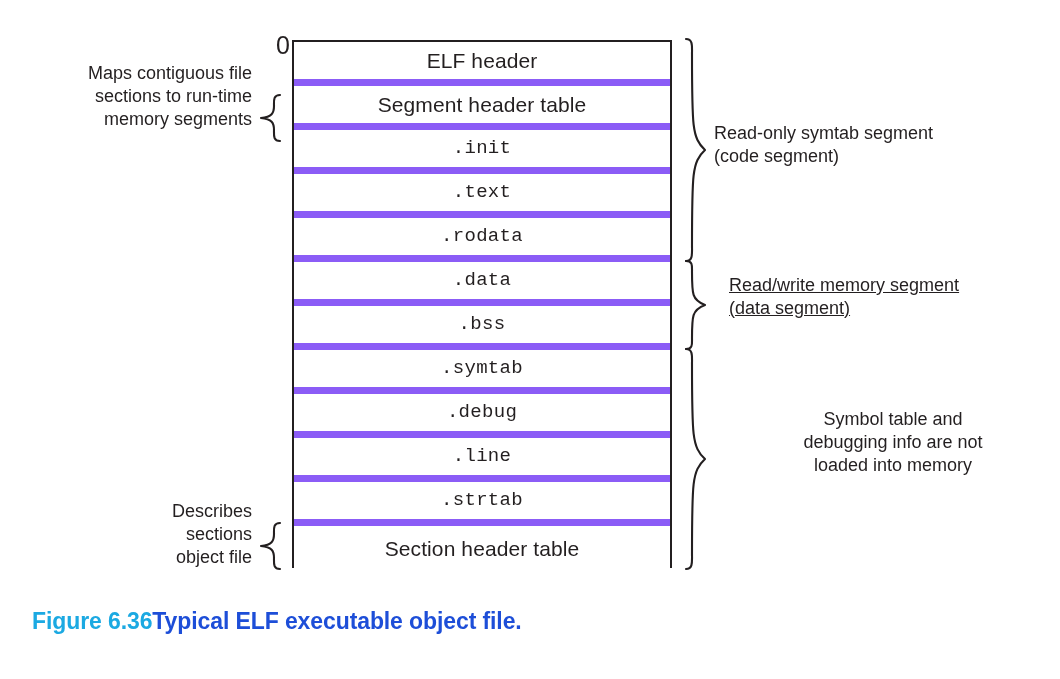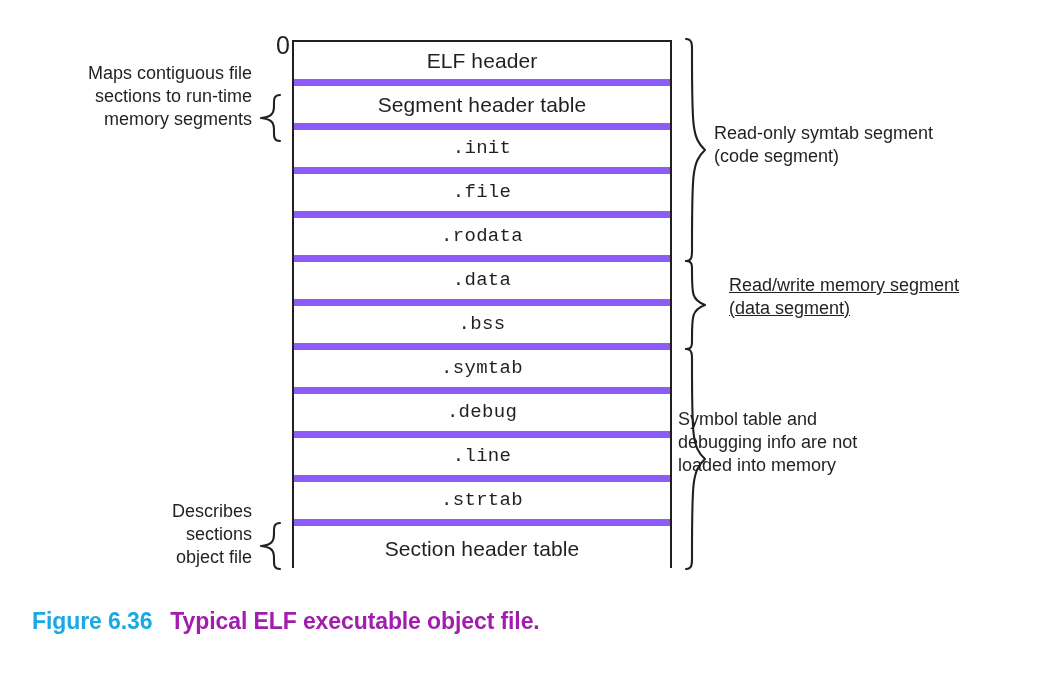--- a/index.html
+++ b/index.html
@@ -124,44 +124,43 @@
     text-align: left;
   }
   #label-readwrite {
     left: 729px;
     top: 274px;
     width: 336px;
     text-align: left;
     text-decoration: underline;
   }
   #label-symbols {
-    left: 678px;
+    left: 725px;
     top: 408px;
     width: 336px;
-    text-align: left;
+    text-align: center;
   }
 
   
   #figure-caption {
     position: absolute;
     left: 32px;
     top: 608px;
     display: flex;
     align-items: baseline;
     font-size: 23px;
     font-weight: bold;
     letter-spacing: -0.1px;
   }
   #caption-number {
     color: #1ba9e2;
     white-space: pre;
   }
   #caption-title {
-    color: #a21caf;
-    margin-left: 18px;
+    color: #1d4ed8;
     white-space: pre;
   }
 </style>
 </head>
 <body>
 
 <div id="figure-stage">
 
   <div id="origin-marker">0</div>
 
@@ -170,21 +169,21 @@
     <div class="section-row">
       <span class="row-label">ELF header</span>
     </div>
     <div class="section-row">
       <span class="row-label">Segment header table</span>
     </div>
     <div class="section-row mono">
       <span class="row-label">.init</span>
     </div>
     <div class="section-row mono">
-      <span class="row-label">.file</span>
+      <span class="row-label">.text</span>
     </div>
     <div class="section-row mono">
       <span class="row-label">.rodata</span>
     </div>
     <div class="section-row mono">
       <span class="row-label">.data</span>
     </div>
     <div class="section-row mono">
       <span class="row-label">.bss</span>
     </div>

